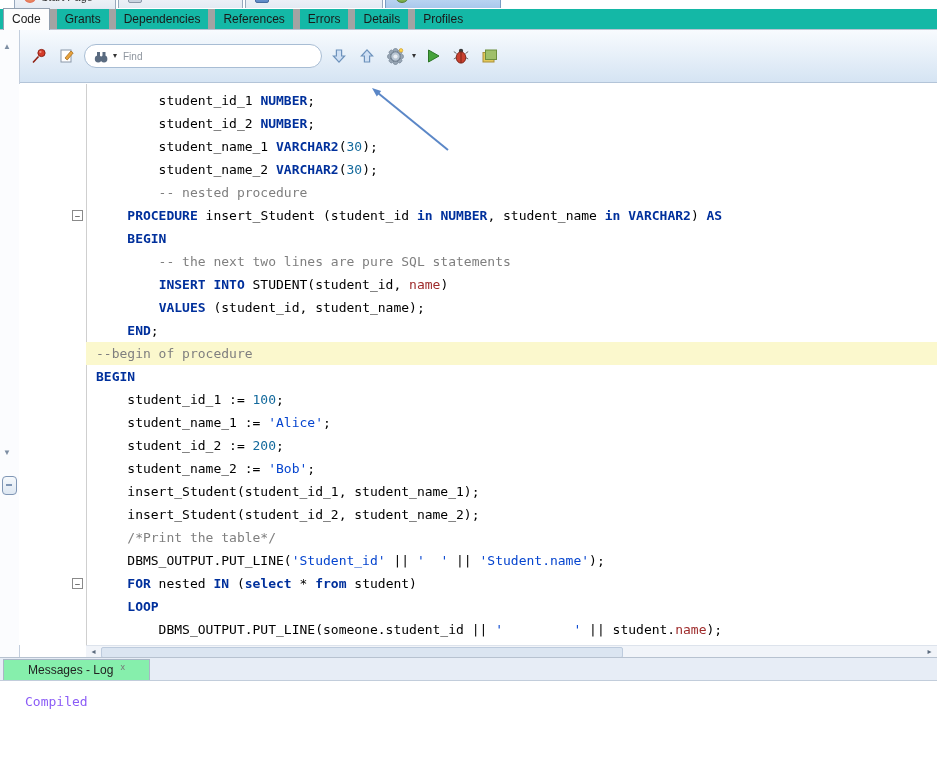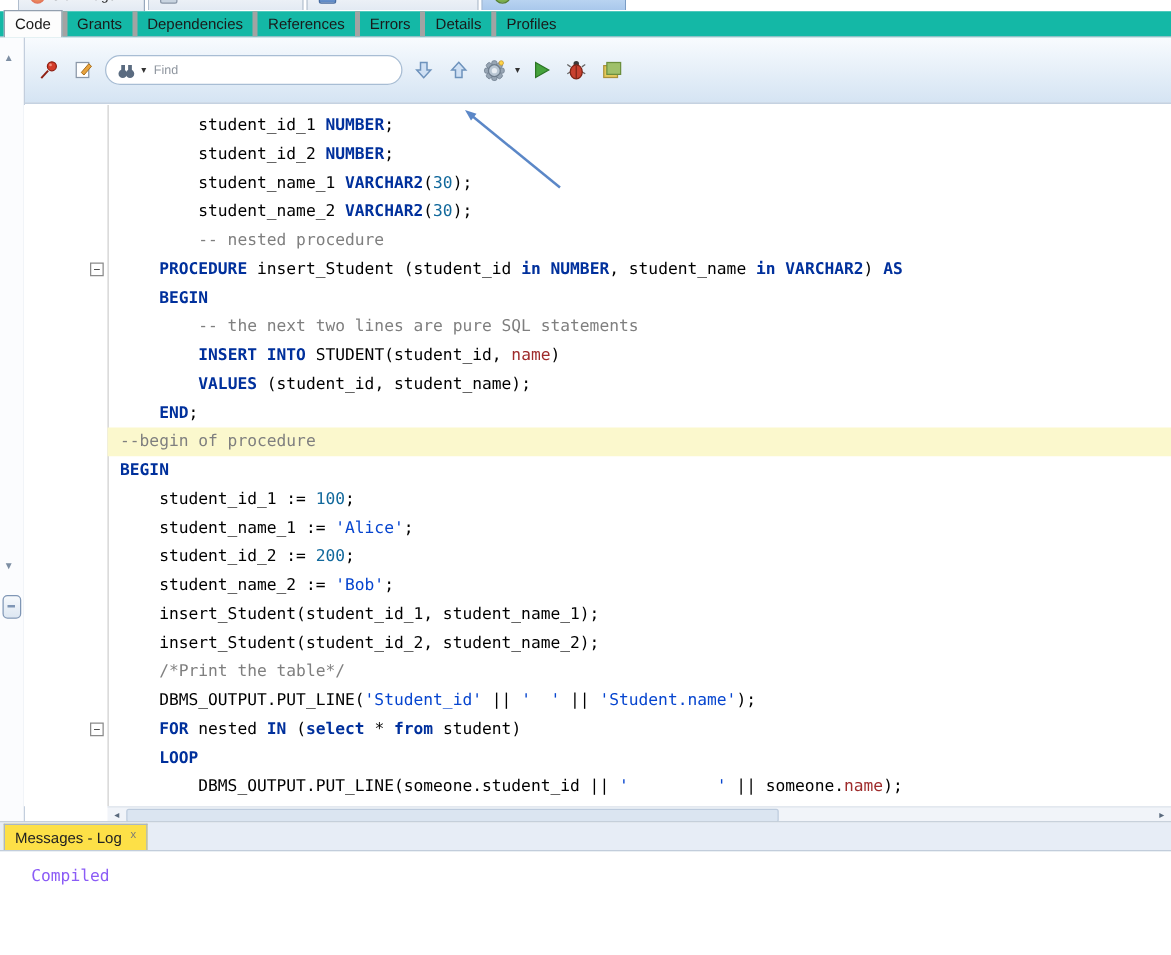--- a/index.html
+++ b/index.html
@@ -19,21 +19,21 @@
   .start-page-icon{background:radial-gradient(#f6b26b,#d9534f);border-radius:50%;}
   .worksheet-icon{background:#c9d4e0;border:1px solid #8a97a8;}
   .table-icon{background:linear-gradient(#9fc2e8,#5b87c5);border:1px solid #456ba0;}
   .procedure-icon{background:linear-gradient(#bfe3a0,#74a843);border:1px solid #567f31;border-radius:50%;}
   .tclose{color:#666;font-size:10px;margin-left:2px;}
 
   
   .subtabs{position:absolute;left:0;top:9px;right:0;height:20px;background:#14b8a6;
            border-bottom:1px solid #b9c4d2;display:flex;align-items:flex-end;padding-left:3px;}
   .subtab{padding:3px 8px 3px 8px;color:#1a1a1a;cursor:default;}
-  .subtab + .subtab{border-left:4px solid #a3a3a3;}
+  .subtab + .subtab{border-left:7px solid #a3a3a3;}
   .subtab.active{background:#fdfdfd;border:1px solid #93a0af;border-bottom:none;margin-bottom:-1px;padding-bottom:4px;}
 
   
   .toolbar{position:absolute;left:19px;top:30px;right:0;height:53px;
            background:linear-gradient(#f8fbfe,#d5e4f3);border-bottom:1px solid #b3c4d8;
            display:flex;align-items:center;gap:6px;padding-left:9px;box-sizing:border-box;}
   .tbtn{border:none;background:transparent;padding:1px;margin:0;width:22px;height:22px;
         display:inline-flex;align-items:center;justify-content:center;cursor:default;}
   .findbox{display:inline-flex;align-items:center;gap:4px;width:238px;height:24px;
            background:#fff;border:1px solid #a8bdd4;border-radius:12px;padding:0 8px;box-sizing:border-box;}
@@ -79,21 +79,21 @@
   .hscroll{position:absolute;left:86px;right:0;bottom:106px;height:13px;background:#f1f4f9;
            border-top:1px solid #dde3ec;display:flex;align-items:center;box-sizing:border-box;}
   .harrow{width:15px;text-align:center;color:#5a6a7d;font-size:8px;line-height:12px;}
   .harrow.right{margin-left:auto;}
   .hthumb{height:9px;width:520px;background:#dbe5f1;border:1px solid #bdcbdd;border-radius:2px;}
 
   
   .bottom{position:absolute;left:0;right:0;bottom:0;height:106px;background:#fff;border-top:1px solid #b7c2d0;}
   .msgtabs{height:22px;background:#e7edf6;border-bottom:1px solid #c2cddb;display:flex;
            align-items:flex-end;padding-left:3px;}
-  .msgtab{background:#fde047;border:1px solid #a9b6c6;border-bottom:none;padding:3px 8px;
+  .msgtab{background:#86efac;border:1px solid #a9b6c6;border-bottom:none;padding:3px 24px;
           display:inline-flex;align-items:center;gap:7px;font-size:12px;color:#222;}
   .mclose{font-size:9px;color:#777;position:relative;top:-3px;}
   .msgbody{font-family:"DejaVu Sans Mono","Liberation Mono",monospace;font-size:13px;color:#8b5cf6;
            padding:13px 0 0 25px;}
 
   svg{display:block;}
 </style>
 </head>
 <body>
 
@@ -235,21 +235,21 @@
         <div class="line"><div class="gut"></div><div class="codecell"><span class="seg-p">    student_id_1 := </span><span class="seg-n">100</span><span class="seg-p">;</span></div></div>
         <div class="line"><div class="gut"></div><div class="codecell"><span class="seg-p">    student_name_1 := </span><span class="seg-s">'Alice'</span><span class="seg-p">;</span></div></div>
         <div class="line"><div class="gut"></div><div class="codecell"><span class="seg-p">    student_id_2 := </span><span class="seg-n">200</span><span class="seg-p">;</span></div></div>
         <div class="line"><div class="gut"></div><div class="codecell"><span class="seg-p">    student_name_2 := </span><span class="seg-s">'Bob'</span><span class="seg-p">;</span></div></div>
         <div class="line"><div class="gut"></div><div class="codecell"><span class="seg-p">    insert_Student(student_id_1, student_name_1);</span></div></div>
         <div class="line"><div class="gut"></div><div class="codecell"><span class="seg-p">    insert_Student(student_id_2, student_name_2);</span></div></div>
         <div class="line"><div class="gut"></div><div class="codecell"><span class="seg-c">    /*Print the table*/</span></div></div>
         <div class="line"><div class="gut"></div><div class="codecell"><span class="seg-p">    DBMS_OUTPUT.PUT_LINE(</span><span class="seg-s">'Student_id'</span><span class="seg-p"> || </span><span class="seg-s">'  '</span><span class="seg-p"> || </span><span class="seg-s">'Student.name'</span><span class="seg-p">);</span></div></div>
         <div class="line"><div class="gut"><span class="fold">−</span></div><div class="codecell"><span class="seg-p">    </span><span class="seg-k">FOR</span><span class="seg-p"> nested </span><span class="seg-k">IN</span><span class="seg-p"> (</span><span class="seg-k">select</span><span class="seg-p"> * </span><span class="seg-k">from</span><span class="seg-p"> student)</span></div></div>
         <div class="line"><div class="gut"></div><div class="codecell"><span class="seg-p">    </span><span class="seg-k">LOOP</span></div></div>
-        <div class="line"><div class="gut"></div><div class="codecell"><span class="seg-p">        DBMS_OUTPUT.PUT_LINE(someone.student_id || </span><span class="seg-s">'         '</span><span class="seg-p"> || someone.</span><span class="seg-f">name</span><span class="seg-p">);</span></div></div>
+        <div class="line"><div class="gut"></div><div class="codecell"><span class="seg-p">        DBMS_OUTPUT.PUT_LINE(someone.student_id || </span><span class="seg-s">'         '</span><span class="seg-p"> || student.</span><span class="seg-f">name</span><span class="seg-p">);</span></div></div>
         <div class="line"><div class="gut"></div><div class="codecell"></div></div>
       </div>
   </div>
 
   <svg class="annot" viewBox="0 0 130 90">
     <line x1="108" y1="70" x2="38" y2="13"></line>
     <polygon points="32,8 41.2,11 36.8,16.4"></polygon>
   </svg>
 
   <div class="hscroll">

